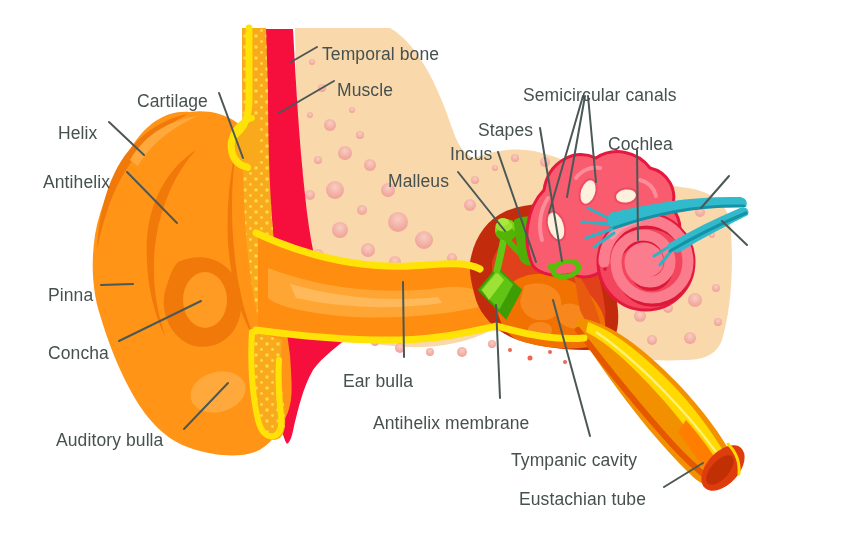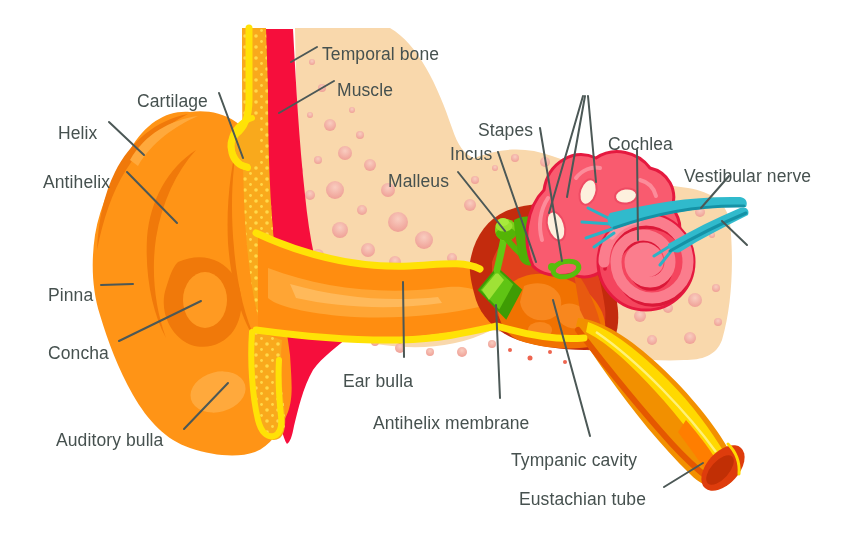--- a/index.html
+++ b/index.html
@@ -289,17 +289,17 @@
   <span class="lbl" style="left:48px;top:275px">Pinna</span>
   <span class="lbl" style="left:48px;top:333px">Concha</span>
   <span class="lbl" style="left:56px;top:420px">Auditory bulla</span>
   <span class="lbl" style="left:343px;top:361px">Ear bulla</span>
   <span class="lbl" style="left:373px;top:403px">Antihelix membrane</span>
   <span class="lbl" style="left:519px;top:479px">Eustachian tube</span>
   <span class="lbl" style="left:511px;top:440px">Tympanic cavity</span>
   <span class="lbl" style="left:388px;top:161px">Malleus</span>
   <span class="lbl" style="left:450px;top:134px">Incus</span>
   <span class="lbl" style="left:478px;top:110px">Stapes</span>
+  <span class="lbl" style="left:523px;top:75px">Semicircular canals</span>
   <span class="lbl" style="left:608px;top:124px">Cochlea</span>
-  <span class="lbl" style="left:684px;top:156px">Vestibular nerve</span>
 </div>
 
 </div>
 
 </body></html>

